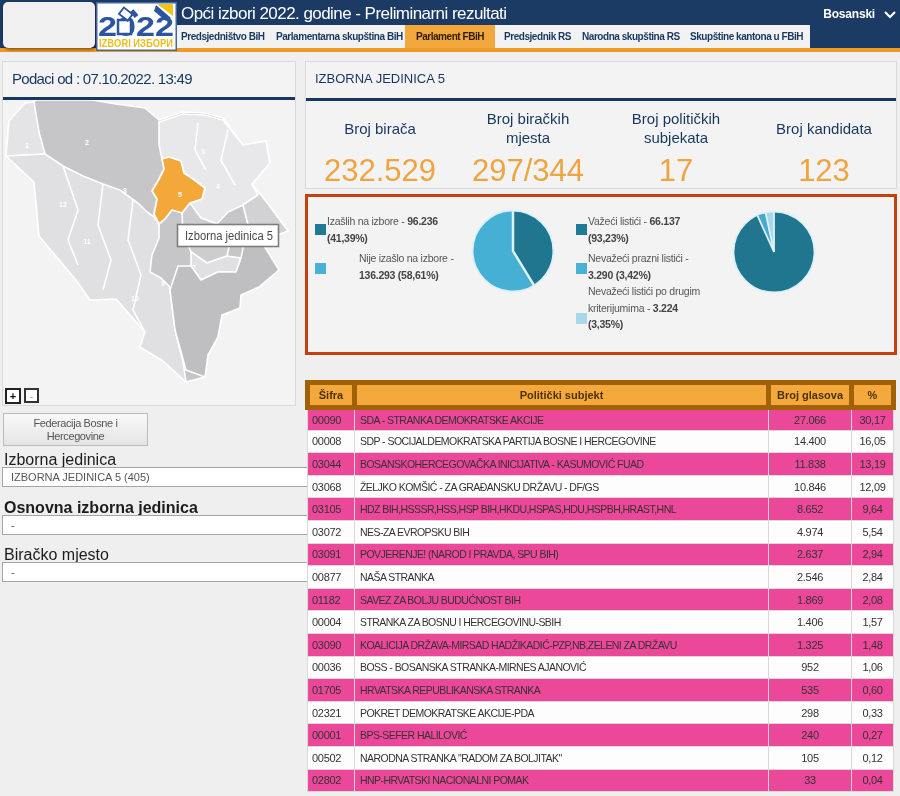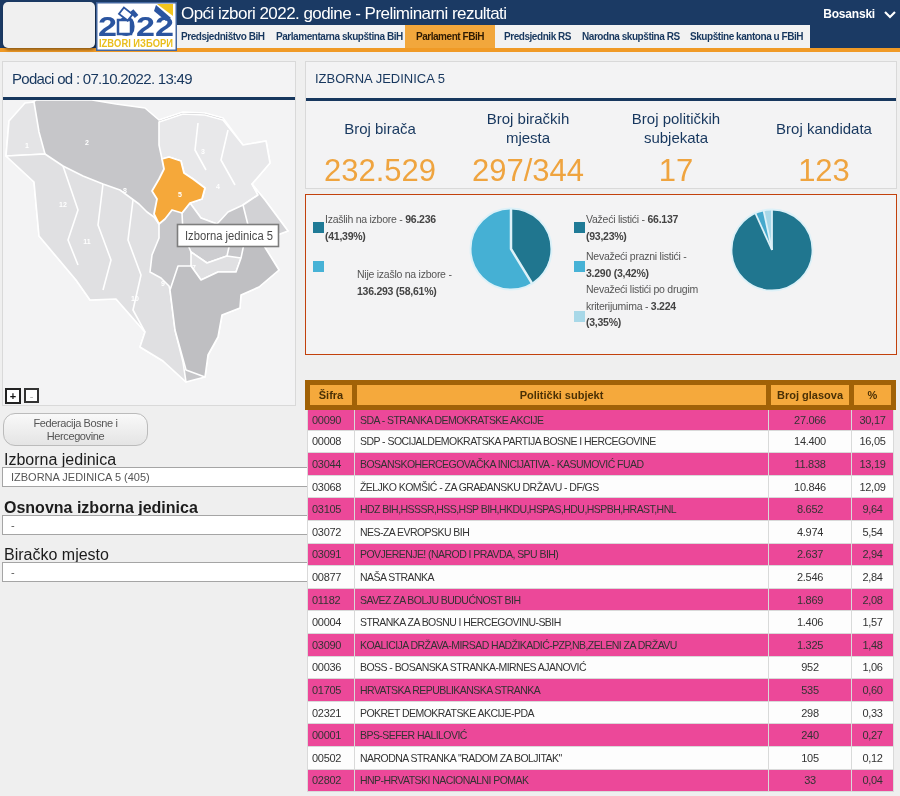--- a/index.html
+++ b/index.html
@@ -14,31 +14,31 @@
 .tab.active{background:#f2a73c;color:#2e1a02;}
 .cornerbox{left:3px;top:2px;width:92px;height:46px;background:#f0f0f0;border-radius:5px;box-shadow:1px 2px 3px rgba(0,0,0,0.4);}
 .logo{left:96px;top:2px;width:81px;height:49px;}
 
 .leftpanel{left:2px;top:61px;width:294px;height:345px;background:#f3f3f4;border:1px solid #d9d9d9;}
 .ptitle{position:absolute;left:9px;top:8px;font-size:15px;letter-spacing:-0.7px;color:#17375e;}
 .pline{position:absolute;left:0px;top:35px;width:100%;height:3px;background:#17375e;}
 .zbtn{position:absolute;width:14px;height:14px;background:#fff;font-size:11px;text-align:center;line-height:12px;}
 .zplus{left:2px;top:326px;width:16px;height:16px;border:2px solid #222;color:#111;font-weight:bold;line-height:13px;}
 .zminus{left:21px;top:326px;width:15px;height:15px;border:2px solid #333;color:#aaa;line-height:12px;}
-.fbtn{left:3px;top:413px;width:145px;height:33px;border:1px solid #bbb;border-radius:12px;background:linear-gradient(#f9f9f9,#e4e4e4);color:#555;font-size:11px;letter-spacing:-0.4px;text-align:center;padding-top:3px;line-height:13px;}
+.fbtn{left:3px;top:413px;width:145px;height:33px;border:1px solid #bbb;border-radius:0;background:linear-gradient(#f9f9f9,#e4e4e4);color:#555;font-size:11px;letter-spacing:-0.4px;text-align:center;padding-top:3px;line-height:13px;}
 .lbl{left:4px;font-size:16px;color:#1c1c1c;}
 .sel{left:2px;width:340px;height:20px;background:#fff;border:1px solid #a5a5a5;font-size:11px;color:#555;line-height:18px;padding-left:8px;}
 .sel svg{position:absolute;right:9px;top:6px;}
 
 .statspanel{left:305px;top:61px;width:592px;height:128px;background:#f3f3f4;border:1px solid #d9d9d9;}
 .ptitle2{position:absolute;left:9px;top:9px;font-size:13px;color:#17375e;}
 .statcol{position:absolute;top:14px;width:148px;text-align:center;}
 .statlbl{font-size:15px;color:#17375e;line-height:19px;}
 .statval{font-size:31px;color:#efa43f;margin-top:6px;}
-.piepanel{left:305px;top:194px;width:592px;height:161px;background:#f3f3f4;border:1px solid #c2410c;}
+.piepanel{left:305px;top:194px;width:592px;height:161px;background:#f3f3f4;border:3px solid #c2410c;}
 .leg{position:absolute;font-size:10.5px;color:#555;line-height:16.5px;letter-spacing:-0.25px;}
 .leg b{color:#444;}
 .lsq{position:absolute;width:11px;height:11px;}
 
 .rtable{position:absolute;left:305px;top:380px;width:586px;border-collapse:collapse;table-layout:fixed;}
 .rtable th{background:#f5a93c;color:#4a3005;font-size:11px;font-weight:bold;height:25px;border:5px solid #a16207;}
 .rtable td{font-size:11px;color:#333;height:22.6px;border:1px solid #d9d9d9;padding:0;white-space:nowrap;overflow:hidden;letter-spacing:-0.3px;}
 .rtable tr.g td{background:#ec4899;}
 .rtable tr.w td{background:#fdfdfd;}
 .td1{padding-left:4px !important;}
@@ -150,21 +150,21 @@
   <div class="statcol" style="left:444px;top:47px;">
       <div class="statlbl" style="padding-top:10px;">Broj kandidata</div>
       <div class="statval" style="margin-top:15px;">123</div>
     </div>
 </div>
 
 <div class="abs piepanel">
   <div class="lsq" style="left:7px;top:27px;background:#1f7a96;"></div>
   <div class="leg" style="left:19px;top:16px;">Izašlih na izbore - <b>96.236</b><br><b>(41,39%)</b></div>
   <div class="lsq" style="left:7px;top:66px;background:#47b2d6;"></div>
-  <div class="leg" style="left:19px;top:71px;padding-left:32px;">Nije izašlo na izbore -<br><b>136.293 (58,61%)</b></div>
+  <div class="leg" style="left:19px;top:53px;padding-left:32px;">Nije izašlo na izbore -<br><b>136.293 (58,61%)</b></div>
   <svg style="position:absolute;left:163px;top:12px;" width="84" height="84" viewBox="0 0 84 84">
     <circle cx="42" cy="42" r="40.5" fill="#45b0d4"></circle>
     <path d="M42 42 L42 1.5 A40.5 40.5 0 0 1 62.9 76.2 Z" fill="#20768f"></path>
     <path d="M62.9 76.2 L42 42 L42 1.5" fill="none" stroke="#ddf1f8" stroke-width="2.5"></path>
     <circle cx="42" cy="42" r="40.5" fill="none" stroke="#ddf1f8" stroke-width="2"></circle>
   </svg>
   <div class="lsq" style="left:268px;top:27px;background:#1f7a96;"></div>
   <div class="leg" style="left:280px;top:16px;">Važeći listići - <b>66.137</b><br><b>(93,23%)</b></div>
   <div class="lsq" style="left:268px;top:66px;background:#47b2d6;"></div>
   <div class="leg" style="left:280px;top:53px;">Nevažeći prazni listići -<br><b>3.290 (3,42%)</b></div>

